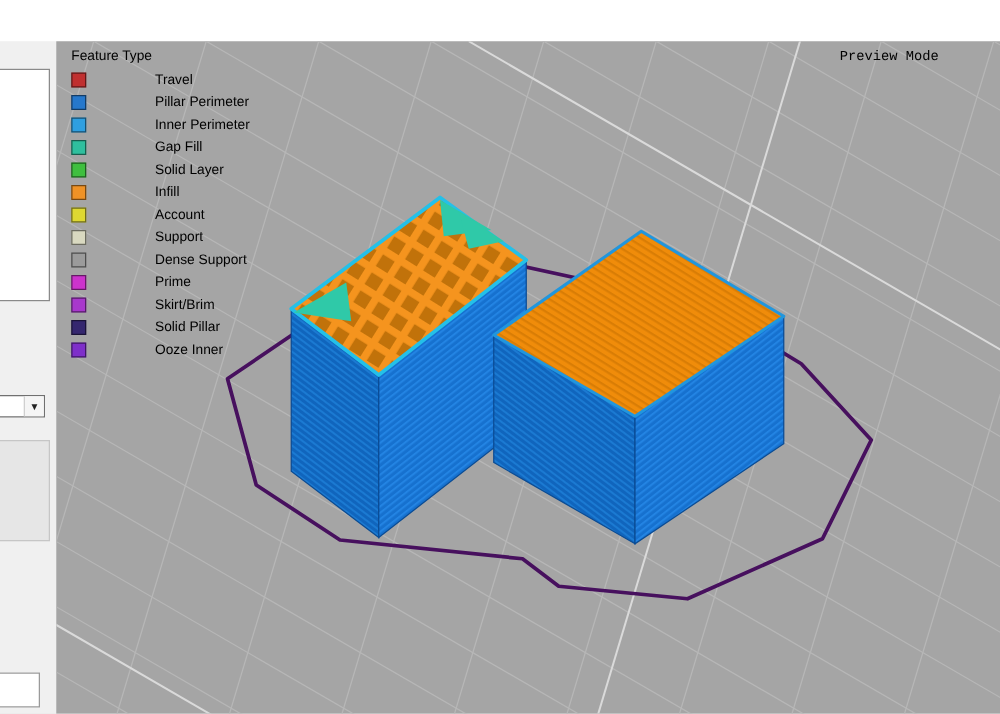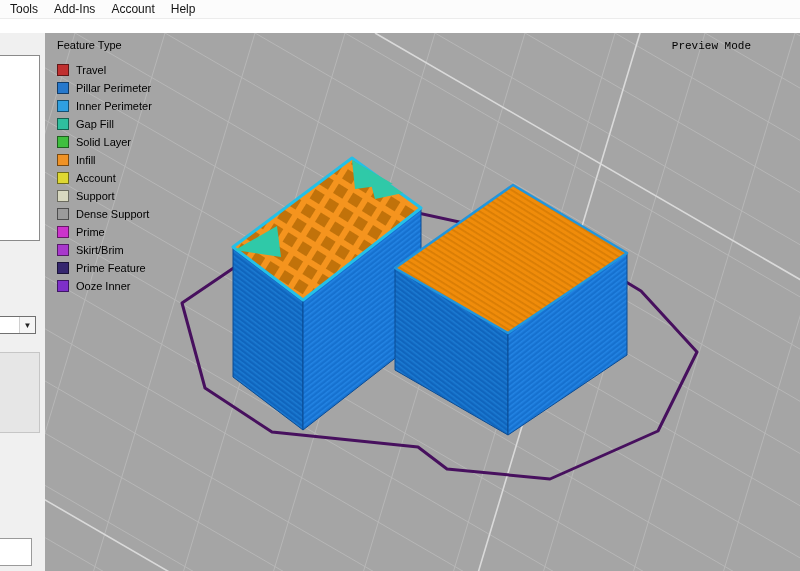--- a/index.html
+++ b/index.html
@@ -52,43 +52,37 @@
   
   .viewport {
     position:absolute; top:33px; left:45px; width:778px; height:538px;
     background:#a5a5a5; overflow:hidden;
   }
   svg.scene { position:absolute; top:0; left:0; display:block; }
 
   
   .legend { position:absolute; top:6px; left:12px; z-index:2; }
   .legend-title { font-size:11px; color:#000; margin-bottom:7px; }
-  .legend-row { display:flex; align-items:flex-end; height:18px; }
+  .legend-row { display:flex; align-items:flex-start; height:18px;gap:48px; }
   .swatch {
     width:12px; height:12px; border:1px solid rgba(0,0,0,0.5);
     margin-right:7px; flex:0 0 auto;
   }
   .legend-label { font-size:11px; color:#000; white-space:nowrap; }
 
   .mode-label {
     position:absolute; top:7px; right:72px; z-index:2;
     font-size:11px; color:#000;font-family:Liberation Mono, monospace;
   }
 </style>
 </head>
 <body>
 
 <div id="app">
 
-  <div class="menubar" id="menubar">
-      <span class="menu-item">Tools</span>
-      <span class="menu-item">Add-Ins</span>
-      <span class="menu-item">Account</span>
-      <span class="menu-item">Help</span>
-    </div>
 
   <div class="left-panel">
     <div class="listbox-partial"></div>
     <div class="combo-partial">
       <div class="combo-btn">▼</div>
     </div>
     <div class="groupbox-partial"></div>
     <div class="bottombox-partial"></div>
   </div>
 
@@ -221,21 +215,21 @@
           <div class="legend-row">
             <span class="swatch" style="background: rgb(204, 51, 204);"></span>
             <span class="legend-label">Prime</span>
           </div>
           <div class="legend-row">
             <span class="swatch" style="background: rgb(168, 56, 204);"></span>
             <span class="legend-label">Skirt/Brim</span>
           </div>
           <div class="legend-row">
             <span class="swatch" style="background: rgb(53, 39, 111);"></span>
-            <span class="legend-label">Prime Feature</span>
+            <span class="legend-label">Solid Pillar</span>
           </div>
           <div class="legend-row">
             <span class="swatch" style="background: rgb(126, 47, 201);"></span>
             <span class="legend-label">Ooze Inner</span>
           </div>
         </div>
     </div>
 
     <div class="mode-label">Preview Mode</div>
   </div>

